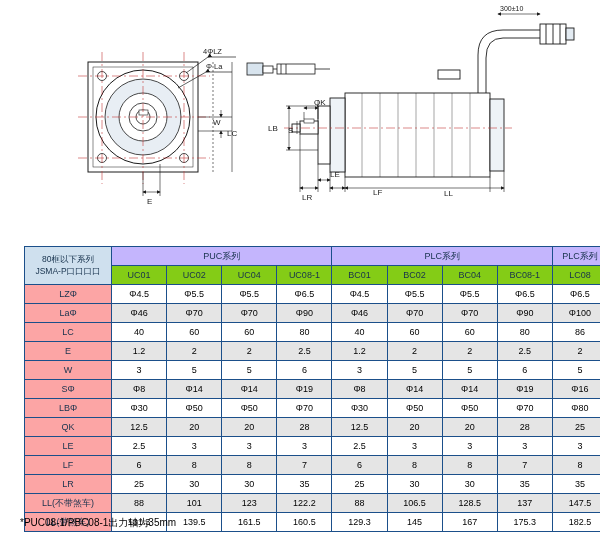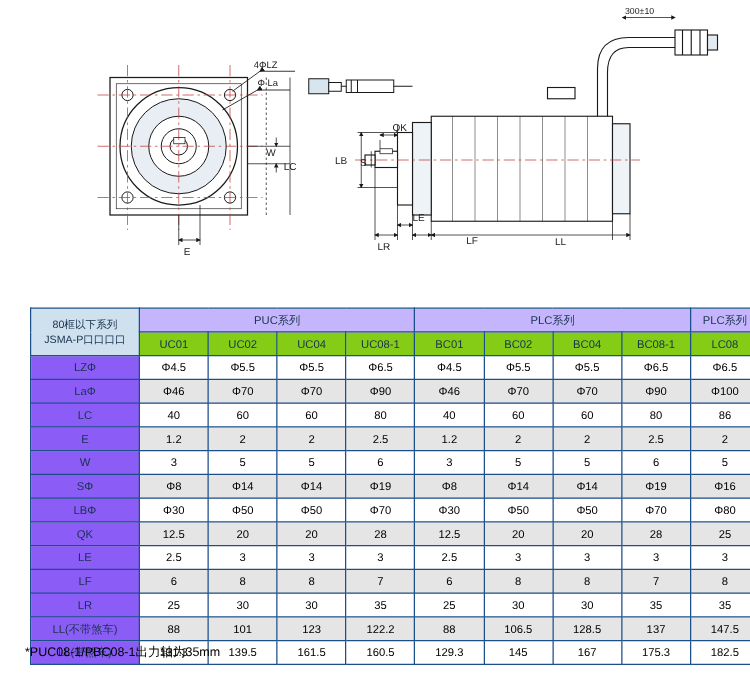--- a/index.html
+++ b/index.html
@@ -48,21 +48,21 @@
     font-weight: bold;
     color: #17324d;
   }
   .hdr-sub {
     background: #84cc16;
     font-size: 9px;
     font-weight: bold;
     color: #17324d;
   }
   .rowlabel {
-    background: #8b5cf6;
+    background: #fca5a5;
     font-weight: bold;
     font-size: 9px;
     color: #17324d;
   }
   .cell {
     background: #ffffff;
     font-size: 9px;
     color: #000000;
   }
   .cell.alt {

